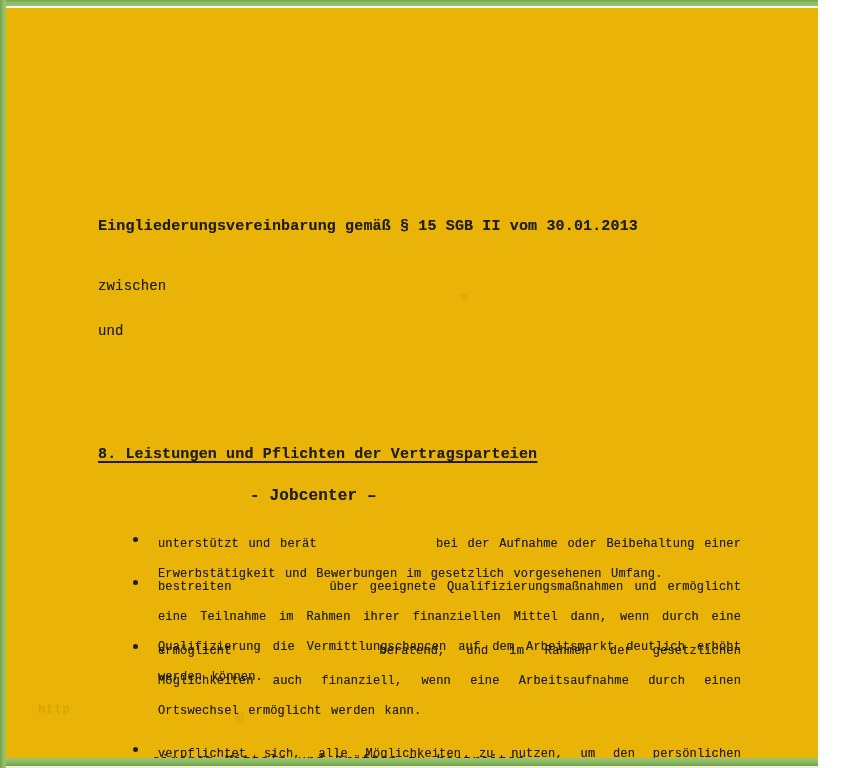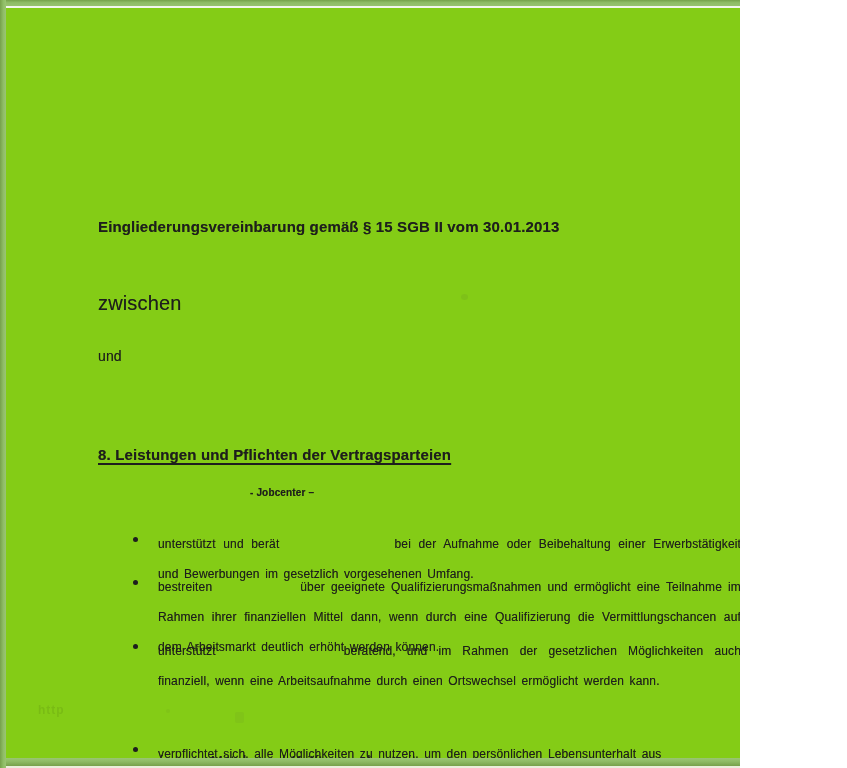--- a/index.html
+++ b/index.html
@@ -1,46 +1,46 @@
 <!DOCTYPE html>
 <html lang="de"><head>
 <meta charset="utf-8">
 <style>
   html,body { margin:0; padding:0; }
   .screen {
     position:relative;
-    width:740px; height:768px;
-    background:#84cc16;
+    width:818px; height:768px;
+    background:#eab308;
     overflow:hidden;
-    font-family:Liberation Sans, sans-serif;
+    font-family:Liberation Mono, monospace;
     color:#1e1e1e;
   }
   
   .frame-top    { position:absolute; left:0; top:0; width:847px; height:6px;
                   background:linear-gradient(180deg,#76a14a 0%,#8fbd66 45%,#97c26e 100%); z-index:6; }
   .frame-top-light { position:absolute; left:6px; top:6px; width:832px; height:2px; background:#f3f6ec; z-index:6; }
   .frame-left   { position:absolute; left:0; top:0; width:6px; height:768px;
                   background:linear-gradient(90deg,#76a14a 0%,#8fbd66 55%,#9ac573 100%); z-index:6; }
   .frame-right-inner { position:absolute; left:837px; top:6px; width:2px; height:756px; background:#f3f6ec; z-index:6; }
   .frame-right  { position:absolute; left:839px; top:0; width:7px; height:768px;
                   background:linear-gradient(90deg,#9ac573 0%,#8fbd66 50%,#79a44e 100%); z-index:6; }
   .frame-right-edge { position:absolute; left:846px; top:0; width:1px; height:768px; background:#f6f8f1; z-index:7; }
   .frame-bottom { position:absolute; left:0; top:758px; width:847px; height:8px;
                   background:linear-gradient(180deg,#9ac573 0%,#8fbd66 40%,#76a14a 100%); z-index:5; }
   .frame-bottom-below { position:absolute; left:6px; top:766px; width:832px; height:2px; background:#e9efdb; z-index:6; }
 
   
   .doc-text { position:absolute; letter-spacing:0.15px;
               text-shadow:0 0 0.5px rgba(0,0,0,0.45); }
   .title      { left:98px; top:218px; font-size:15px; font-weight:bold; }
-  .between    { left:98px; top:292px; font-size:20px; }
-  .and        { left:98px; top:323px; font-size:14px;margin-top:25px; }
+  .between    { left:98px; top:278px; font-size:14px; }
+  .and        { left:98px; top:323px; font-size:14px; }
   .heading1   { left:98px; top:446px; font-size:15px; font-weight:bold;
                 text-decoration:underline; text-underline-offset:3px; text-decoration-thickness:1.5px; }
-  .subheading { left:250px; top:487px; font-size:10px; font-weight:bold; }
+  .subheading { left:250px; top:487px; font-size:16px; font-weight:bold; }
 
   .bullet { position:absolute; left:104px; width:637px; padding-left:54px; box-sizing:border-box;
             font-size:12px; line-height:30px; text-align:justify;
             letter-spacing:0.15px; word-spacing:2px;
             text-shadow:0 0 0.5px rgba(0,0,0,0.45); }
   .bullet::before { content:""; position:absolute; left:29px; top:8px;
                     width:5px; height:5px; border-radius:50%; background:#1e1e1e; }
   .bullet-1 { top:529px; }
   .bullet-2 { top:572px; }
   .bullet-3 { top:636px; }
@@ -94,21 +94,21 @@
     <span>bei der Aufnahme oder Beibehaltung einer Erwerbstätigkeit und Bewerbungen im gesetzlich vorgesehenen Umfang.</span>
   </div>
 
   <div class="bullet bullet-2">
     <span>bestreiten</span>
     <span class="redact-gap gap-2"></span>
     <span>über geeignete Qualifizierungsmaßnahmen und ermöglicht eine Teilnahme im Rahmen ihrer finanziellen Mittel dann, wenn durch eine Qualifizierung die Vermittlungschancen auf dem Arbeitsmarkt deutlich erhöht werden können.</span>
   </div>
 
   <div class="bullet bullet-3">
-    <span>unterstützt</span>
+    <span>ermöglicht</span>
     <span class="redact-gap gap-3"></span>
     <span>beratend, und im Rahmen der gesetzlichen Möglichkeiten auch finanziell, wenn eine Arbeitsaufnahme durch einen Ortswechsel ermöglicht werden kann.</span>
   </div>
 
   <div class="bullet bullet-4">
     <span>verpflichtet sich, alle Möglichkeiten zu nutzen, um den persönlichen Lebensunterhalt aus</span>
   </div>
 
   <div class="clipped-line">eigenen Mitteln und Kräften zu bestreiten.</div>
 

